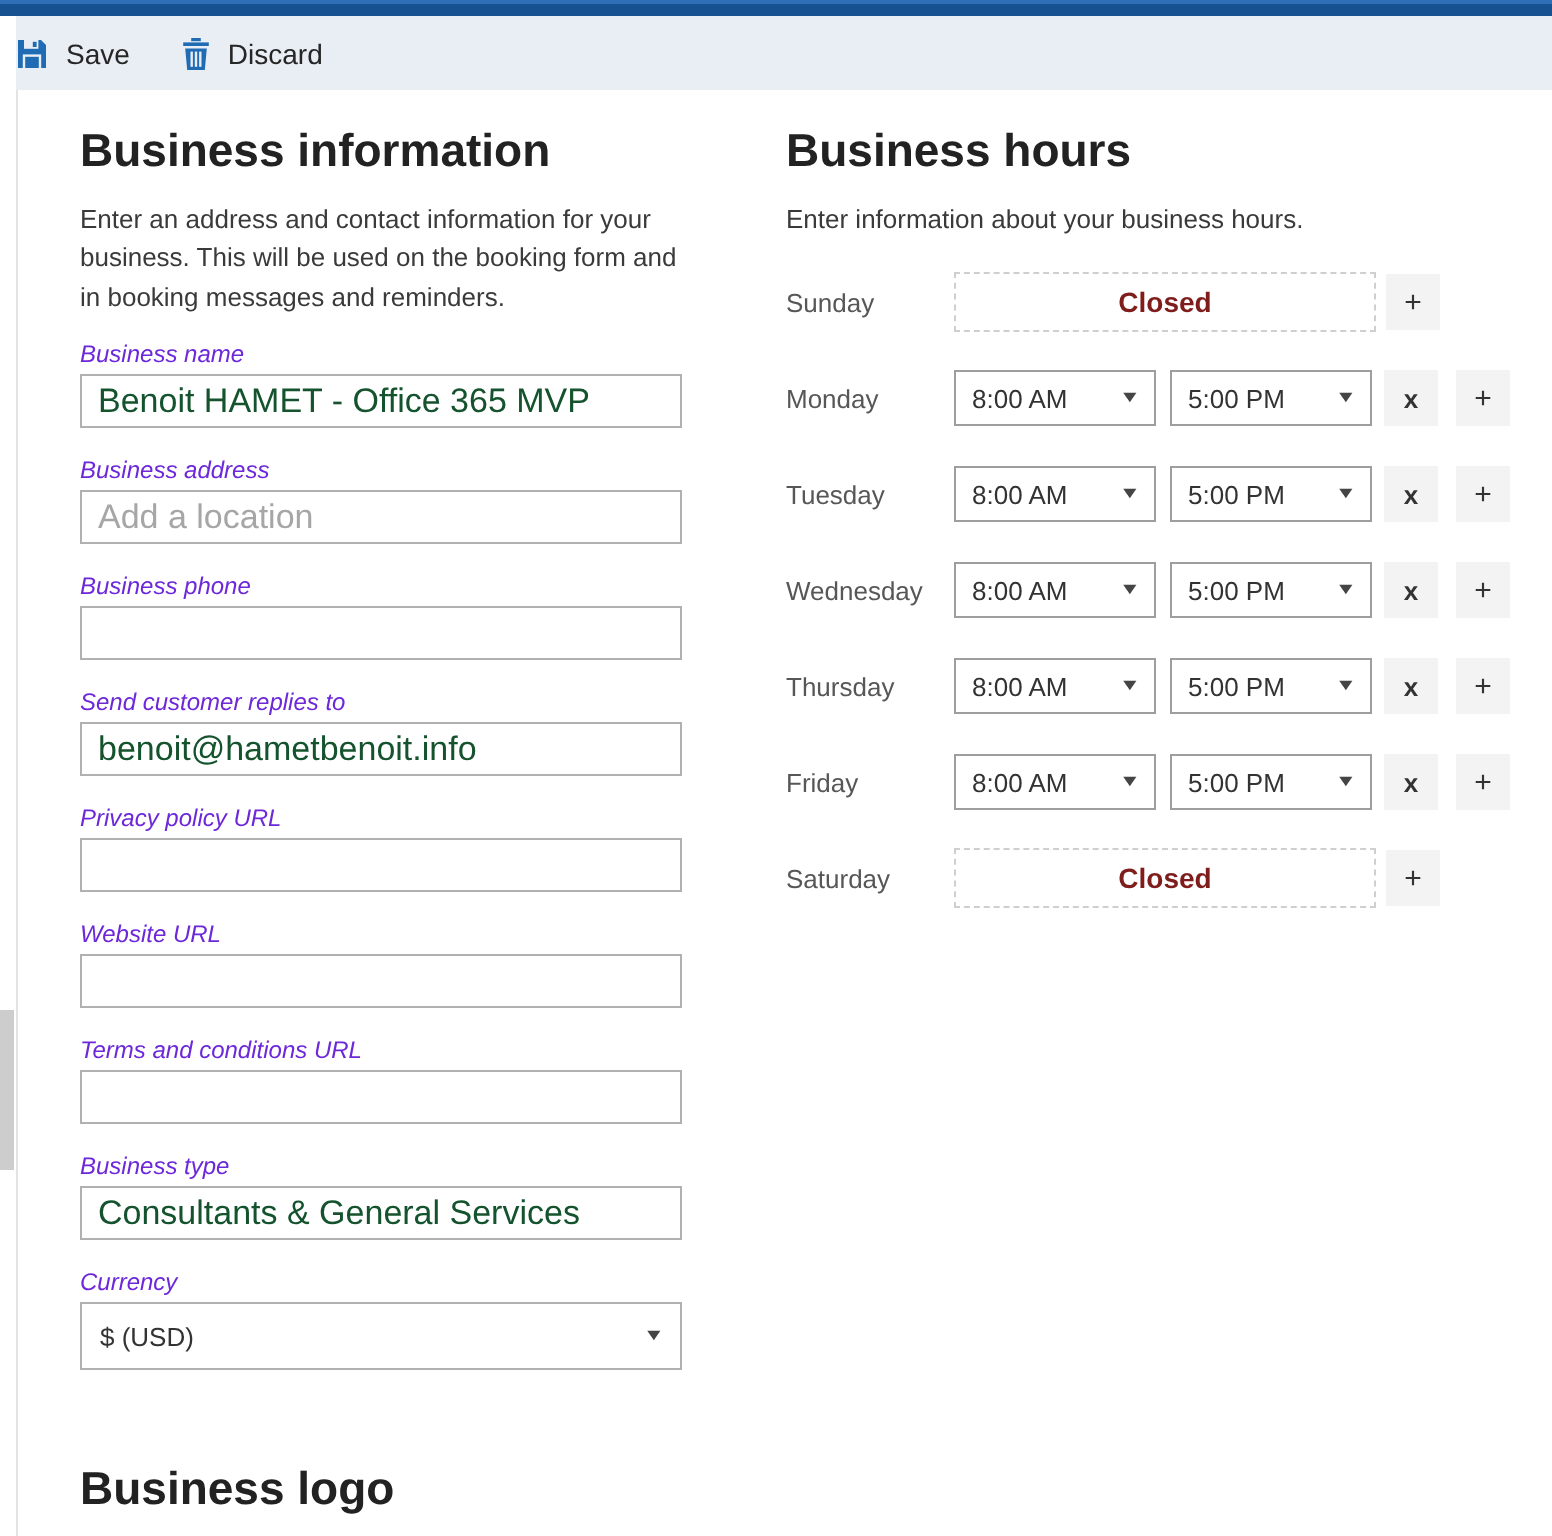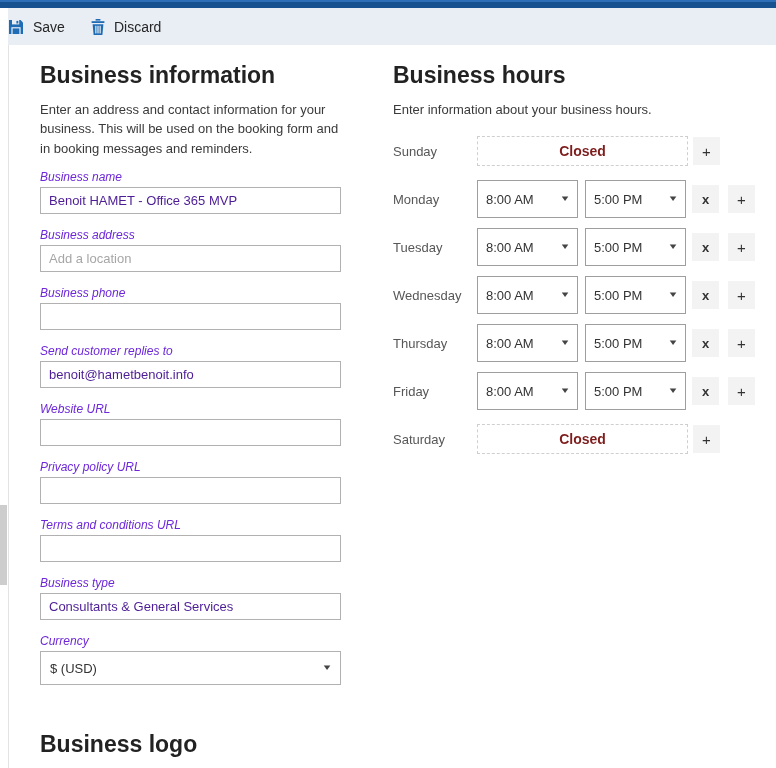--- a/index.html
+++ b/index.html
@@ -73,22 +73,22 @@
     color: #6d28d9;
     margin-bottom: 3px;
     line-height: 14px;
     font-style: italic;
   }
   .text-input {
     width: 100%;
     height: 27px;
     border: 1px solid #b1b1b1;
     padding: 0 8px;
-    font-size: 13px;
-    color: #4c1d95;
+    font-size: 17px;
+    color: #14532d;
     font-family: inherit;
     outline: none;
     background: #fff;
   }
   .text-input::placeholder { color: #a6a6a6; opacity: 1; }
   .dropdown {
     width: 100%;
     height: 27px;
     border: 1px solid #b1b1b1;
     display: flex;
@@ -116,21 +116,21 @@
     margin-bottom: 18px;
   }
   .day-label {
     width: 84px;
     flex: none;
     font-size: 13px;
     color: #575757;
   }
   .time-select {
     width: 101px;
-    height: 38px;
+    height: 28px;
     flex: none;
     border: 1px solid #9e9e9e;
     background: #fff;
     display: flex;
     align-items: center;
     justify-content: space-between;
     padding: 0 8px;
     font-size: 13px;
     color: #333;
     cursor: pointer;
@@ -242,27 +242,27 @@
     
   </div>
 
   <div class="field">
     <div class="field-label">Send customer replies to</div>
     <input class="text-input" type="text" value="benoit@hametbenoit.info" style="">
     
   </div>
 
   <div class="field">
+    <div class="field-label">Privacy policy URL</div>
+    <input class="text-input" type="text" style="">
+    
+  </div>
+
+  <div class="field">
     <div class="field-label">Website URL</div>
-    <input class="text-input" type="text" style="">
-    
-  </div>
-
-  <div class="field">
-    <div class="field-label">Privacy policy URL</div>
     <input class="text-input" type="text" style="">
     
   </div>
 
   <div class="field">
     <div class="field-label">Terms and conditions URL</div>
     <input class="text-input" type="text" style="">
     
   </div>
 

